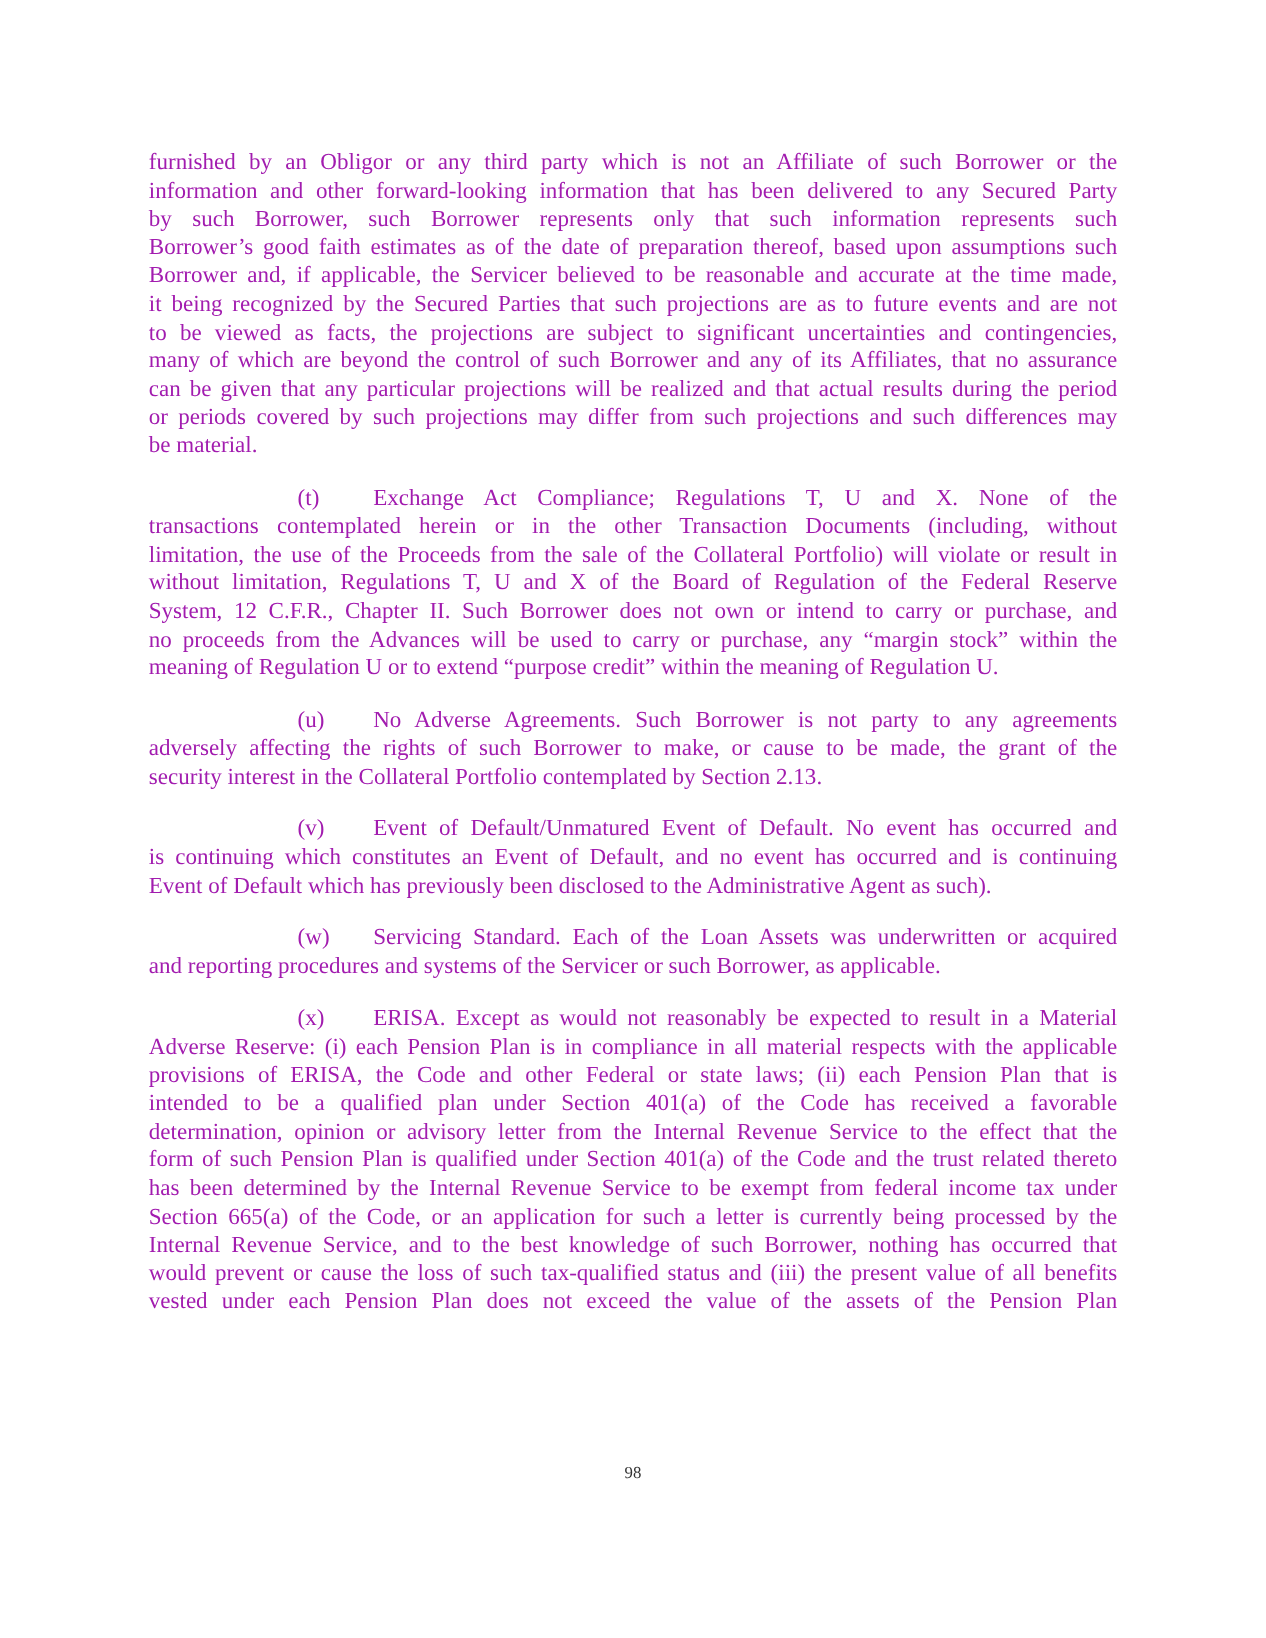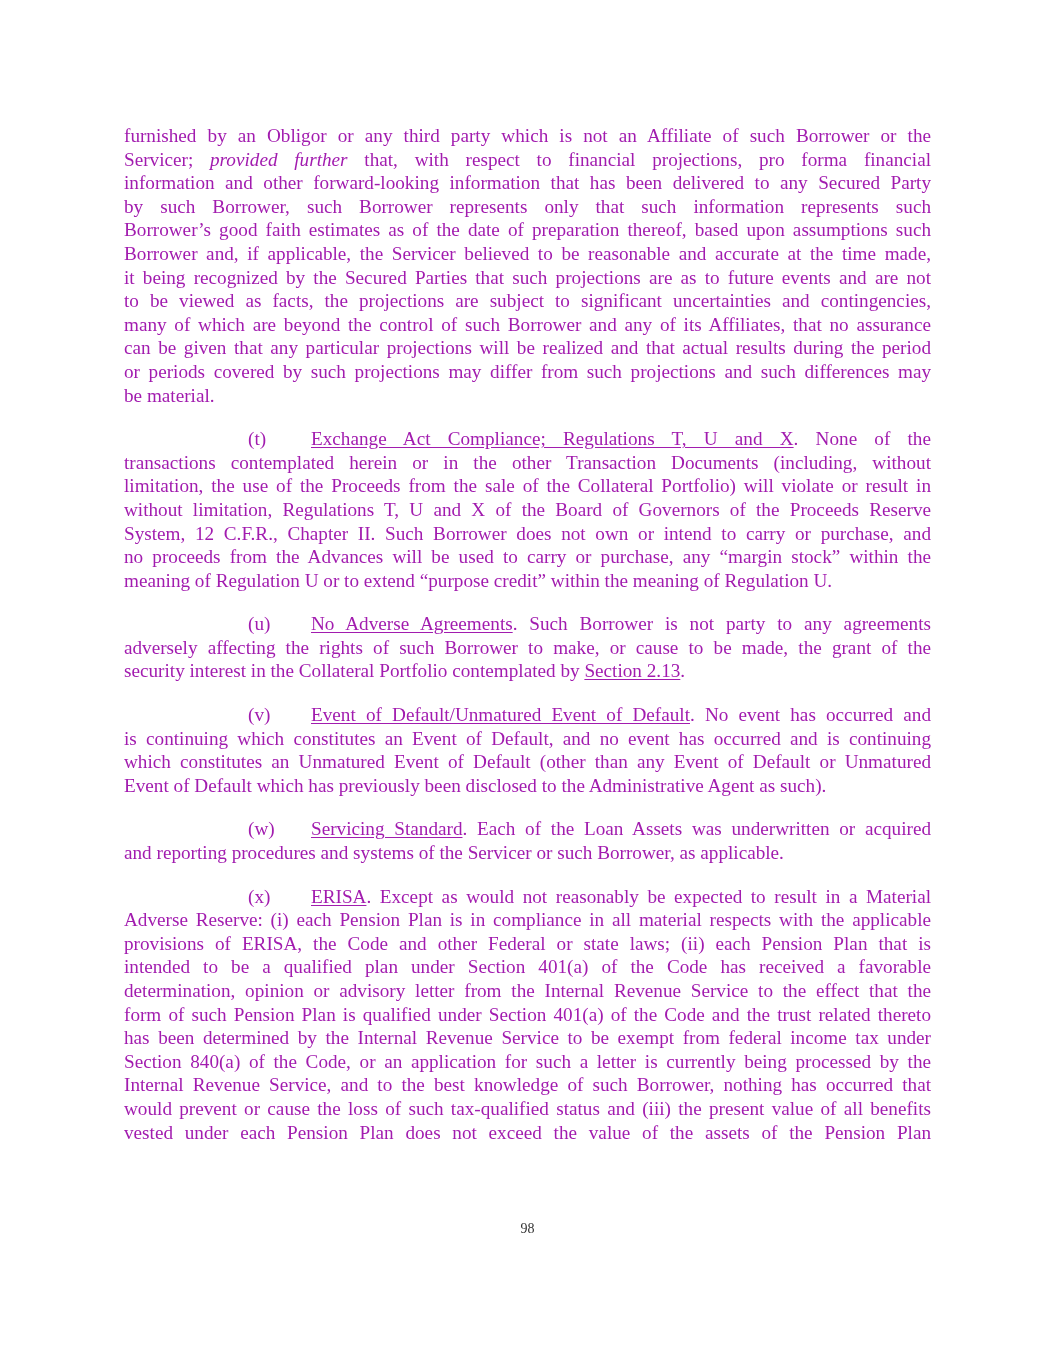--- a/index.html
+++ b/index.html
@@ -10,88 +10,86 @@
     font-size: 19.2px; color: #a21caf;
   }
   .line {
     display: block; height: 23.6px; line-height: 23.6px;
     text-align: justify; text-align-last: justify; white-space: nowrap;
   }
   .line.last { text-align-last: left; }
   .gap { height: 20px; }
   .indent { display: inline-block; width: 124px; }
   .num { display: inline-block; width: 63px; }
-  .u { text-decoration: underline; text-underline-offset: 2px; }
+  .u { text-underline-offset: 2px; }
   .i { font-style: italic; }
   .pnum {
     position: absolute; top: 1221px; left: 0; width: 1055px; text-align: center;
     font-family: "Liberation Serif", "DejaVu Serif", serif; font-size: 14px; color: #333;
   }
 </style>
 </head>
 <body>
 
 <div class="page">
 
   <div>
     <span class="line">furnished by an Obligor or any third party which is not an Affiliate of such Borrower or the</span>
-    <span class="line"><span>Servicer; </span><span class="i">provided further</span><span> that, with respect to financial projections, pro forma financial</span></span>
     <span class="line">information and other forward-looking information that has been delivered to any Secured Party</span>
     <span class="line">by such Borrower, such Borrower represents only that such information represents such</span>
     <span class="line">Borrower’s good faith estimates as of the date of preparation thereof, based upon assumptions such</span>
     <span class="line">Borrower and, if applicable, the Servicer believed to be reasonable and accurate at the time made,</span>
     <span class="line">it being recognized by the Secured Parties that such projections are as to future events and are not</span>
     <span class="line">to be viewed as facts, the projections are subject to significant uncertainties and contingencies,</span>
     <span class="line">many of which are beyond the control of such Borrower and any of its Affiliates, that no assurance</span>
     <span class="line">can be given that any particular projections will be realized and that actual results during the period</span>
     <span class="line">or periods covered by such projections may differ from such projections and such differences may</span>
     <span class="line last">be material.</span>
   </div>
   <div class="gap"></div>
 
   <div>
     <span class="line"><span class="indent"></span><span class="num">(t)</span><span class="u">Exchange Act Compliance; Regulations T, U and X</span><span>.  None of the</span></span>
     <span class="line">transactions contemplated herein or in the other Transaction Documents (including, without</span>
     <span class="line">limitation, the use of the Proceeds from the sale of the Collateral Portfolio) will violate or result in</span>
-    <span class="line">without limitation, Regulations T, U and X of the Board of Governors of the Proceeds Reserve</span>
+    <span class="line">without limitation, Regulations T, U and X of the Board of Regulation of the Federal Reserve</span>
     <span class="line">System, 12 C.F.R., Chapter II.  Such Borrower does not own or intend to carry or purchase, and</span>
     <span class="line">no proceeds from the Advances will be used to carry or purchase, any “margin stock” within the</span>
     <span class="line last">meaning of Regulation U or to extend “purpose credit” within the meaning of Regulation U.</span>
   </div>
   <div class="gap"></div>
 
   <div>
     <span class="line"><span class="indent"></span><span class="num">(u)</span><span class="u">No Adverse Agreements</span><span>.  Such Borrower is not party to any agreements</span></span>
     <span class="line">adversely affecting the rights of such Borrower to make, or cause to be made, the grant of the</span>
     <span class="line last"><span>security interest in the Collateral Portfolio contemplated by </span><span class="u">Section 2.13</span><span>.</span></span>
   </div>
   <div class="gap"></div>
 
   <div>
     <span class="line"><span class="indent"></span><span class="num">(v)</span><span class="u">Event of Default/Unmatured Event of Default</span><span>.  No event has occurred and</span></span>
     <span class="line">is continuing which constitutes an Event of Default, and no event has occurred and is continuing</span>
-    <span class="line">which constitutes an Unmatured Event of Default (other than any Event of Default or Unmatured</span>
     <span class="line last">Event of Default which has previously been disclosed to the Administrative Agent as such).</span>
   </div>
   <div class="gap"></div>
 
   <div>
     <span class="line"><span class="indent"></span><span class="num">(w)</span><span class="u">Servicing Standard</span><span>.  Each of the Loan Assets was underwritten or acquired</span></span>
     <span class="line last">and reporting procedures and systems of the Servicer or such Borrower, as applicable.</span>
   </div>
   <div class="gap"></div>
 
   <div>
     <span class="line"><span class="indent"></span><span class="num">(x)</span><span class="u">ERISA</span><span>.  Except as would not reasonably be expected to result in a Material</span></span>
     <span class="line">Adverse Reserve: (i) each Pension Plan is in compliance in all material respects with the applicable</span>
     <span class="line">provisions of ERISA, the Code and other Federal or state laws; (ii) each Pension Plan that is</span>
     <span class="line">intended to be a qualified plan under Section 401(a) of the Code has received a favorable</span>
     <span class="line">determination, opinion or advisory letter from the Internal Revenue Service to the effect that the</span>
     <span class="line">form of such Pension Plan is qualified under Section 401(a) of the Code and the trust related thereto</span>
     <span class="line">has been determined by the Internal Revenue Service to be exempt from federal income tax under</span>
-    <span class="line">Section 840(a) of the Code, or an application for such a letter is currently being processed by the</span>
+    <span class="line">Section 665(a) of the Code, or an application for such a letter is currently being processed by the</span>
     <span class="line">Internal Revenue Service, and to the best knowledge of such Borrower, nothing has occurred that</span>
     <span class="line">would prevent or cause the loss of such tax-qualified status and (iii) the present value of all benefits</span>
     <span class="line">vested under each Pension Plan does not exceed the value of the assets of the Pension Plan</span>
   </div>
 </div>
 
 <div class="pnum">98</div>
 
 </body></html>

